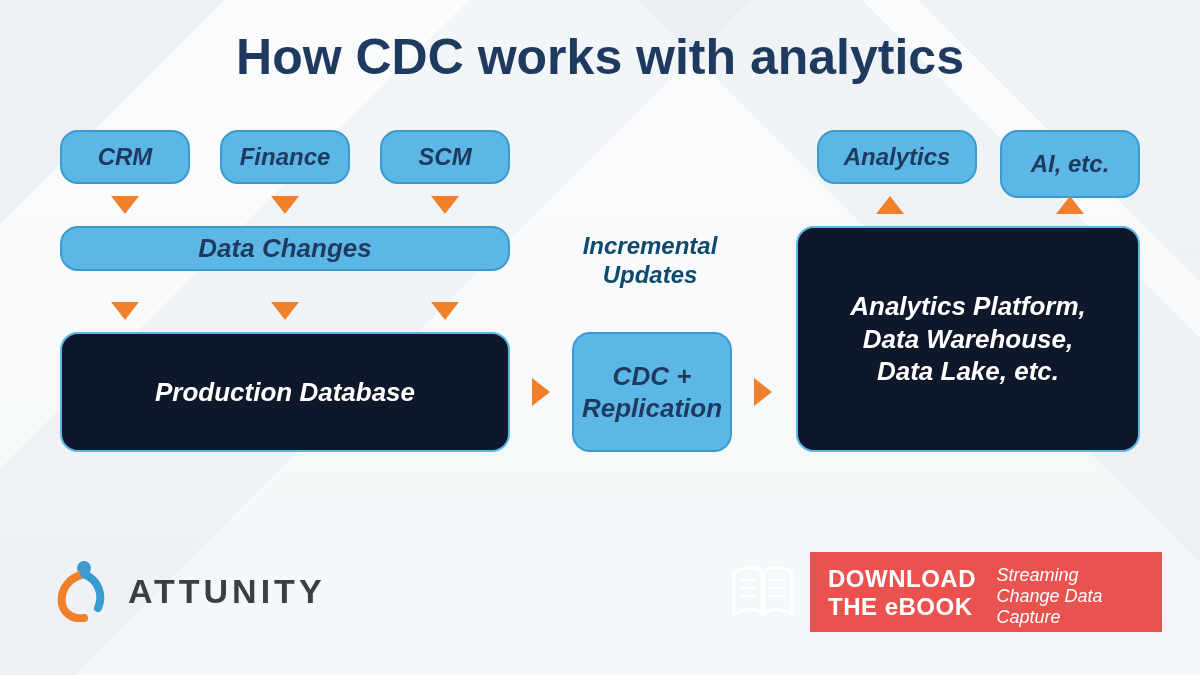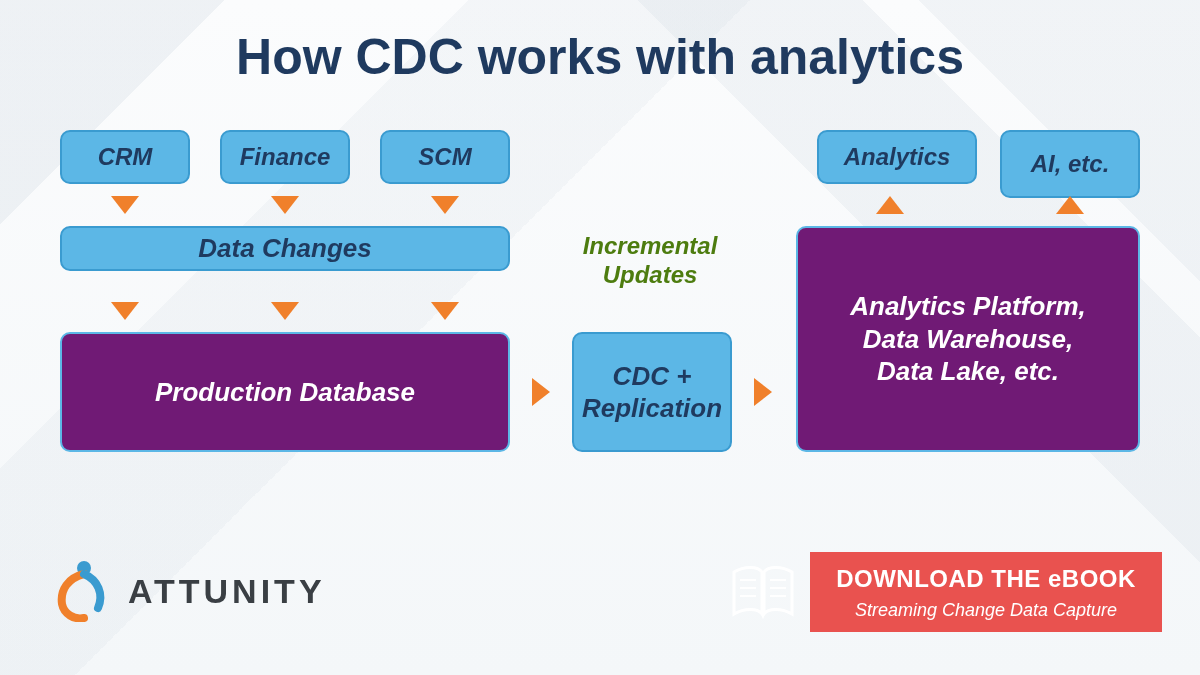--- a/index.html
+++ b/index.html
@@ -26,32 +26,32 @@
     font-size: 50px;
     font-weight: 700;
     color: #1f3a5f;
   }
   .box {
     position: absolute;
     display: flex;
     align-items: center;
     justify-content: center;
     text-align: center;
-    border-radius: 10px;
+    border-radius: 18px;
     font-style: italic;
     font-weight: 600;
     line-height: 1.25;
   }
   .light {
     background: #5cb7e6;
     border: 2px solid #3a9bd0;
     color: #1f3a5f;
   }
   .dark {
-    background: #701a75;
+    background: #0f172a;
     border: 2px solid #5cb7e6;
     color: #ffffff;
   }
   .small { font-size: 24px; }
   .med   { font-size: 26px; }
   .big   { font-size: 26px; }
 
   .arrow-down, .arrow-up, .arrow-right {
     position: absolute;
     width: 0; height: 0;
@@ -69,31 +69,31 @@
   .arrow-right {
     border-top: 14px solid transparent;
     border-bottom: 14px solid transparent;
     border-left: 18px solid #f0802b;
   }
   .label-inc {
     position: absolute;
     font-style: italic;
     font-weight: 600;
     font-size: 24px;
-    color: #4d7c0f;
+    color: #0c4a6e;
     text-align: center;
     line-height: 1.2;
   }
   
   .cta {
     position: absolute;
     background: #e9524f;
     color: #fff;
     display: flex;
-    flex-direction: column;
+    flex-direction: row;
     align-items: center;
     justify-content: center;
     padding: 14px 18px 12px 18px;
   }
   .cta .line1 { font-size: 24px; font-weight: 600; letter-spacing: 0.5px; }
   .cta .line2 { font-size: 18px; font-style: italic; margin-top: 7px; }
   .book-icon {
     position: absolute;
     color: #fff;
   }

